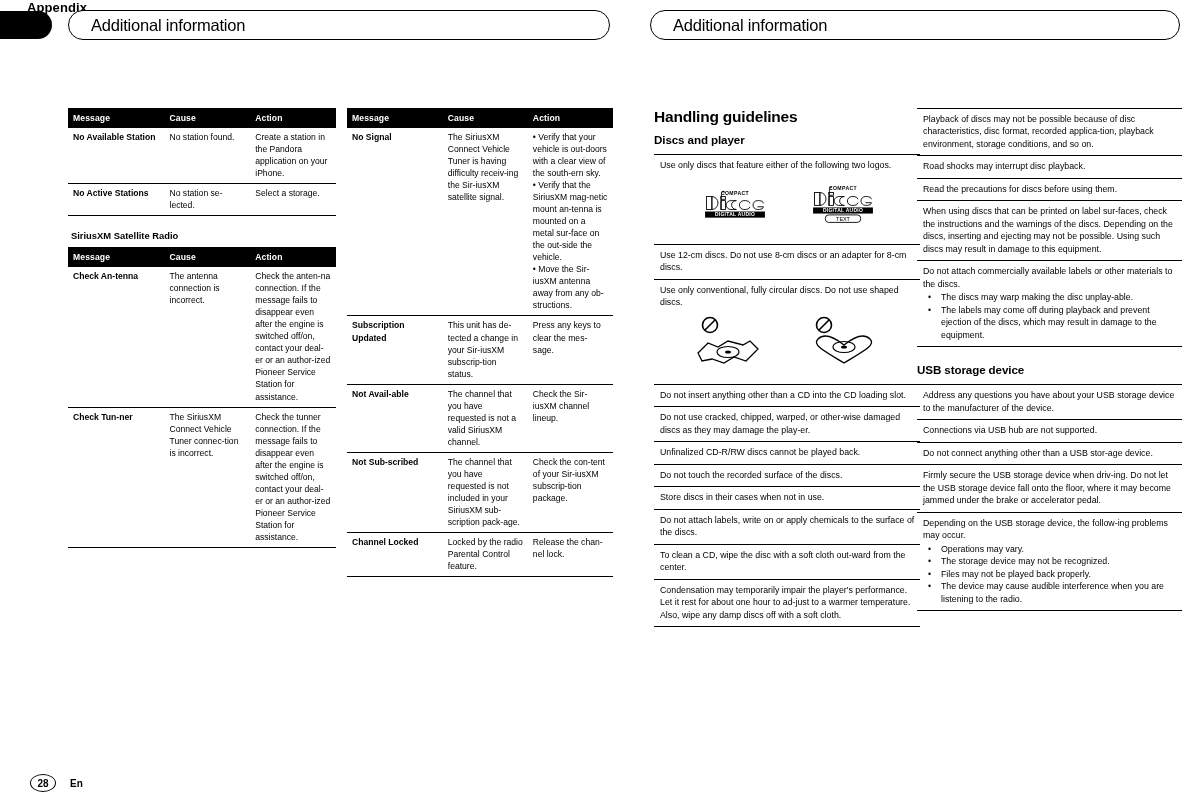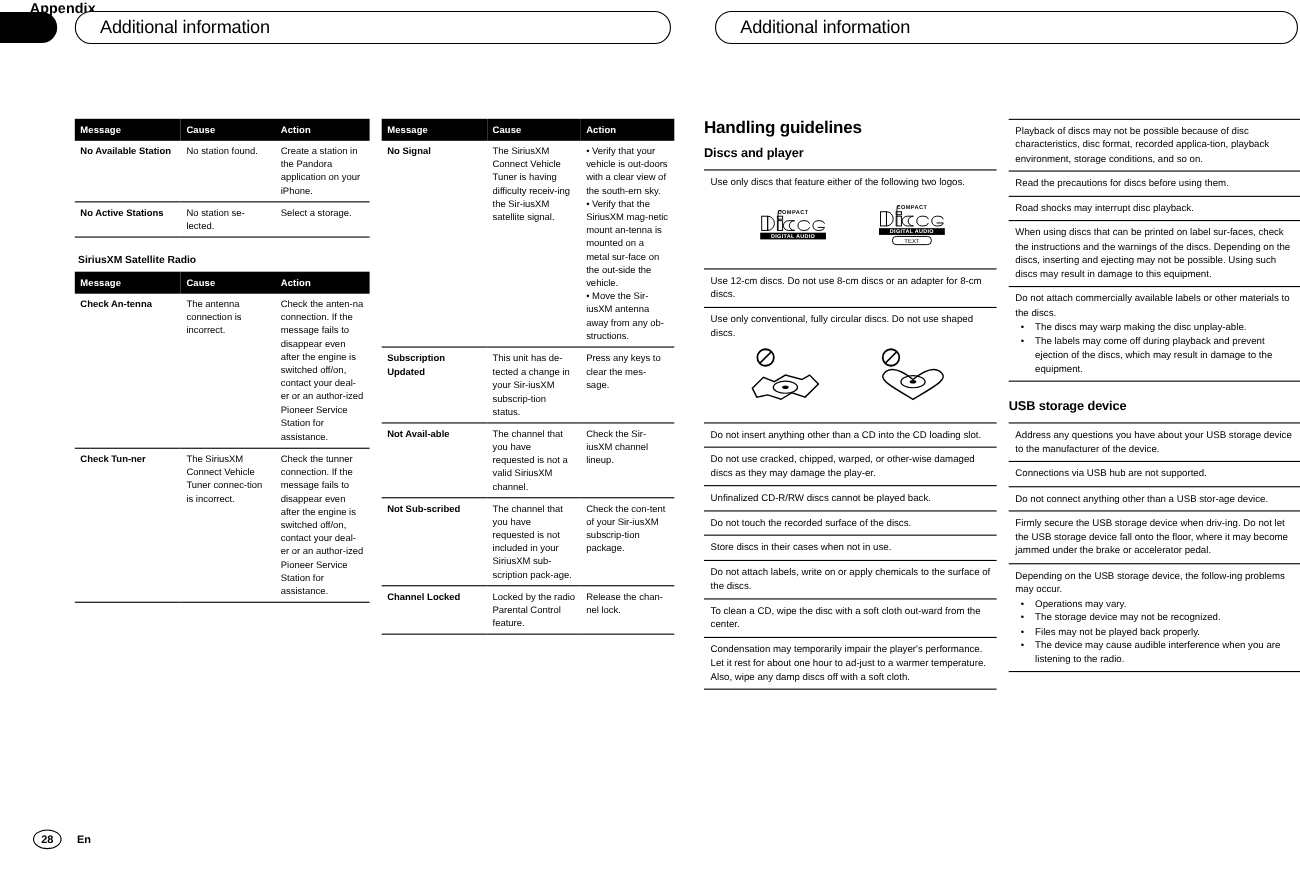--- a/index.html
+++ b/index.html
@@ -47,21 +47,21 @@
     font-weight: normal;
     letter-spacing: -0.2px;
   }
   #hdr-left  { left: 68px;  top: 10px; width: 542px; }
   #hdr-right { left: 650px; top: 10px; width: 530px; }
 
   
   .col { position: absolute; top: 88px; margin-top: 20px; }
   #col1 { left: 68px;  width: 268px; }
   #col2 { left: 347px; width: 266px; }
-  #col3 { left: 640px; width: 266px; }
+  #col3 { left: 654px; width: 266px; }
   #col4 { left: 917px; width: 266px; }
 
   
   table.msg-table {
     width: 100%;
     border-collapse: collapse;
     table-layout: fixed;
   }
   table.msg-table thead th {
     background: #000;
@@ -148,21 +148,21 @@
   .shape-row {
     display: flex;
     justify-content: center;
     gap: 26px;
     padding: 6px 0 8px 0;
   }
 
   
   .footer {
     position: absolute;
-    left: 30px; bottom: 24px;
+    left: 30px; bottom: 4px;
     display: flex;
     align-items: center;
     gap: 14px;
   }
   .page-num {
     width: 26px; height: 18px;
     border: 1.6px solid #000;
     border-radius: 50%;
     display: flex; align-items: center; justify-content: center;
     font-size: 10px; font-weight: bold;
@@ -383,24 +383,24 @@
     </div>
   </div>
 </div>
 
 <div class="col" id="col4">
   <div class="rule-list">
     <div class="rule-item">
       <p>Playback of discs may not be possible because of disc characteristics, disc format, recorded applica-tion, playback environment, storage conditions, and so on.</p>
     </div>
     <div class="rule-item">
+      <p>Road shocks may interrupt disc playback.</p>
+    </div>
+    <div class="rule-item">
       <p>Read the precautions for discs before using them.</p>
-    </div>
-    <div class="rule-item">
-      <p>Road shocks may interrupt disc playback.</p>
     </div>
     <div class="rule-item">
       <p>When using discs that can be printed on label sur-faces, check the instructions and the warnings of the discs. Depending on the discs, inserting and ejecting may not be possible. Using such discs may result in damage to this equipment.</p>
     </div>
     <div class="rule-item">
       <p>Do not attach commercially available labels or other materials to the discs.</p>
       <ul>
         <li>The discs may warp making the disc unplay-able.</li>
         <li>The labels may come off during playback and prevent ejection of the discs, which may result in damage to the equipment.</li>
       </ul>

